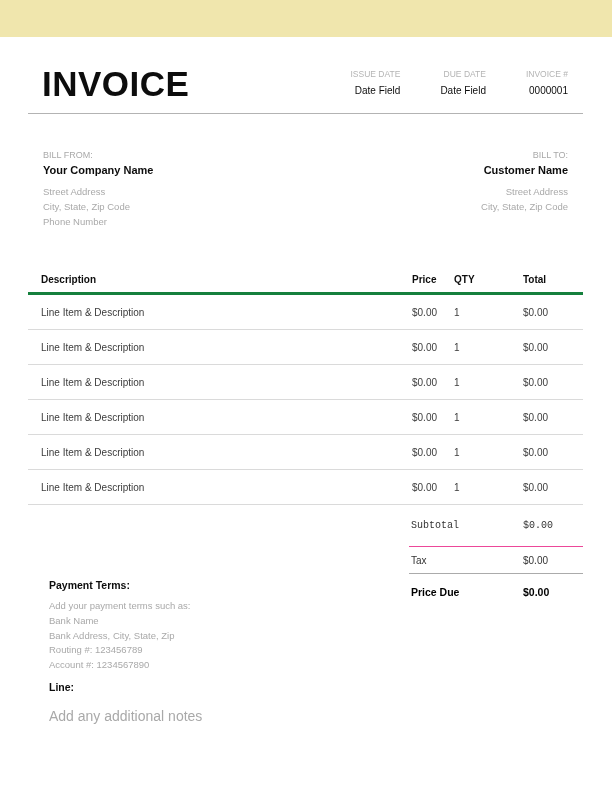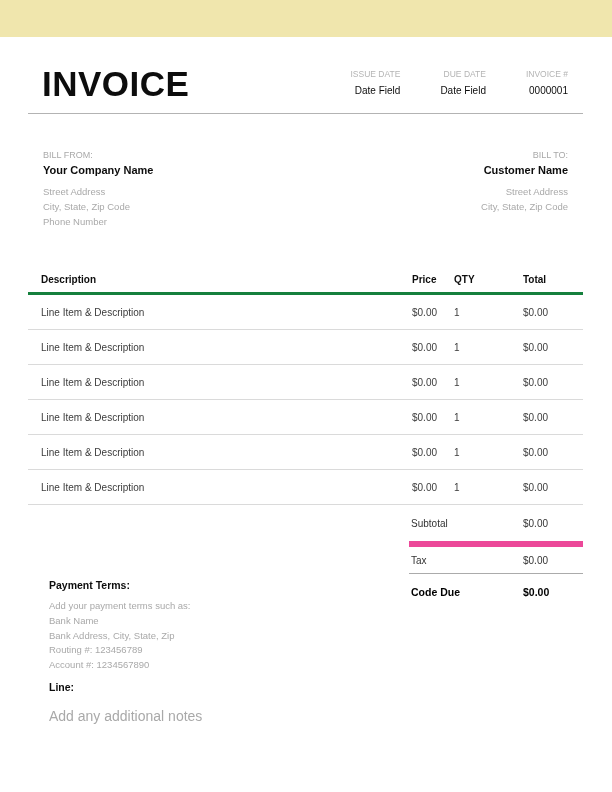--- a/index.html
+++ b/index.html
@@ -35,21 +35,21 @@
   .c-qty { text-align:left; }
   .c-total { padding-left:9px; }
   .trow { height:35px; border-bottom:1px solid #dadada; font-size:10px; color:#3c3c3c; }
   .trow:first-of-type { height:38px; }
 
   
   .bottom { position:relative; margin:0 29px 0 28px; height:230px; }
   .totals { margin-left:381px; width:174px; }
   .t-row { display:grid; grid-template-columns:114px 1fr; align-items:center; font-size:10px; color:#333; }
   .t-row span:first-child { padding-left:2px; }
-  .t-sub { height:42px; border-bottom:6px solid #ec4899; }
+  .t-sub { height:42px; border-bottom:1px solid #ec4899;font-family:Liberation Mono, monospace; }
   .t-tax { height:27px; border-bottom:1px solid #ababab; }
   .t-due { height:36px; font-size:10.5px; font-weight:bold; color:#000; }
 
   .payment { position:absolute; left:21px; top:73px; width:300px; }
   .p-head, .n-head { font-size:10.5px; line-height:15px; font-weight:bold; color:#0d0d0d; }
   .p-body { margin-top:6px; }
   .p-line { font-size:9.5px; line-height:14.75px; color:#a9a9a9; }
   .n-head { margin-top:7px; }
   .n-body { margin-top:14px; font-size:14px; line-height:14.75px; color:#a9a9a9; }
 </style>
@@ -148,21 +148,21 @@
     <div class="totals">
       <div class="t-row t-sub">
         <span>Subtotal</span>
         <span>$0.00</span>
       </div>
       <div class="t-row t-tax">
         <span>Tax</span>
         <span>$0.00</span>
       </div>
       <div class="t-row t-due">
-        <span>Code Due</span>
+        <span>Price Due</span>
         <span>$0.00</span>
       </div>
     </div>
 
     <div class="payment">
       <div class="p-head">Payment Terms:</div>
       <div class="p-body">
         <div class="p-line">Add your payment terms such as:</div>
         <div class="p-line">Bank Name</div>
         <div class="p-line">Bank Address, City, State, Zip</div>

